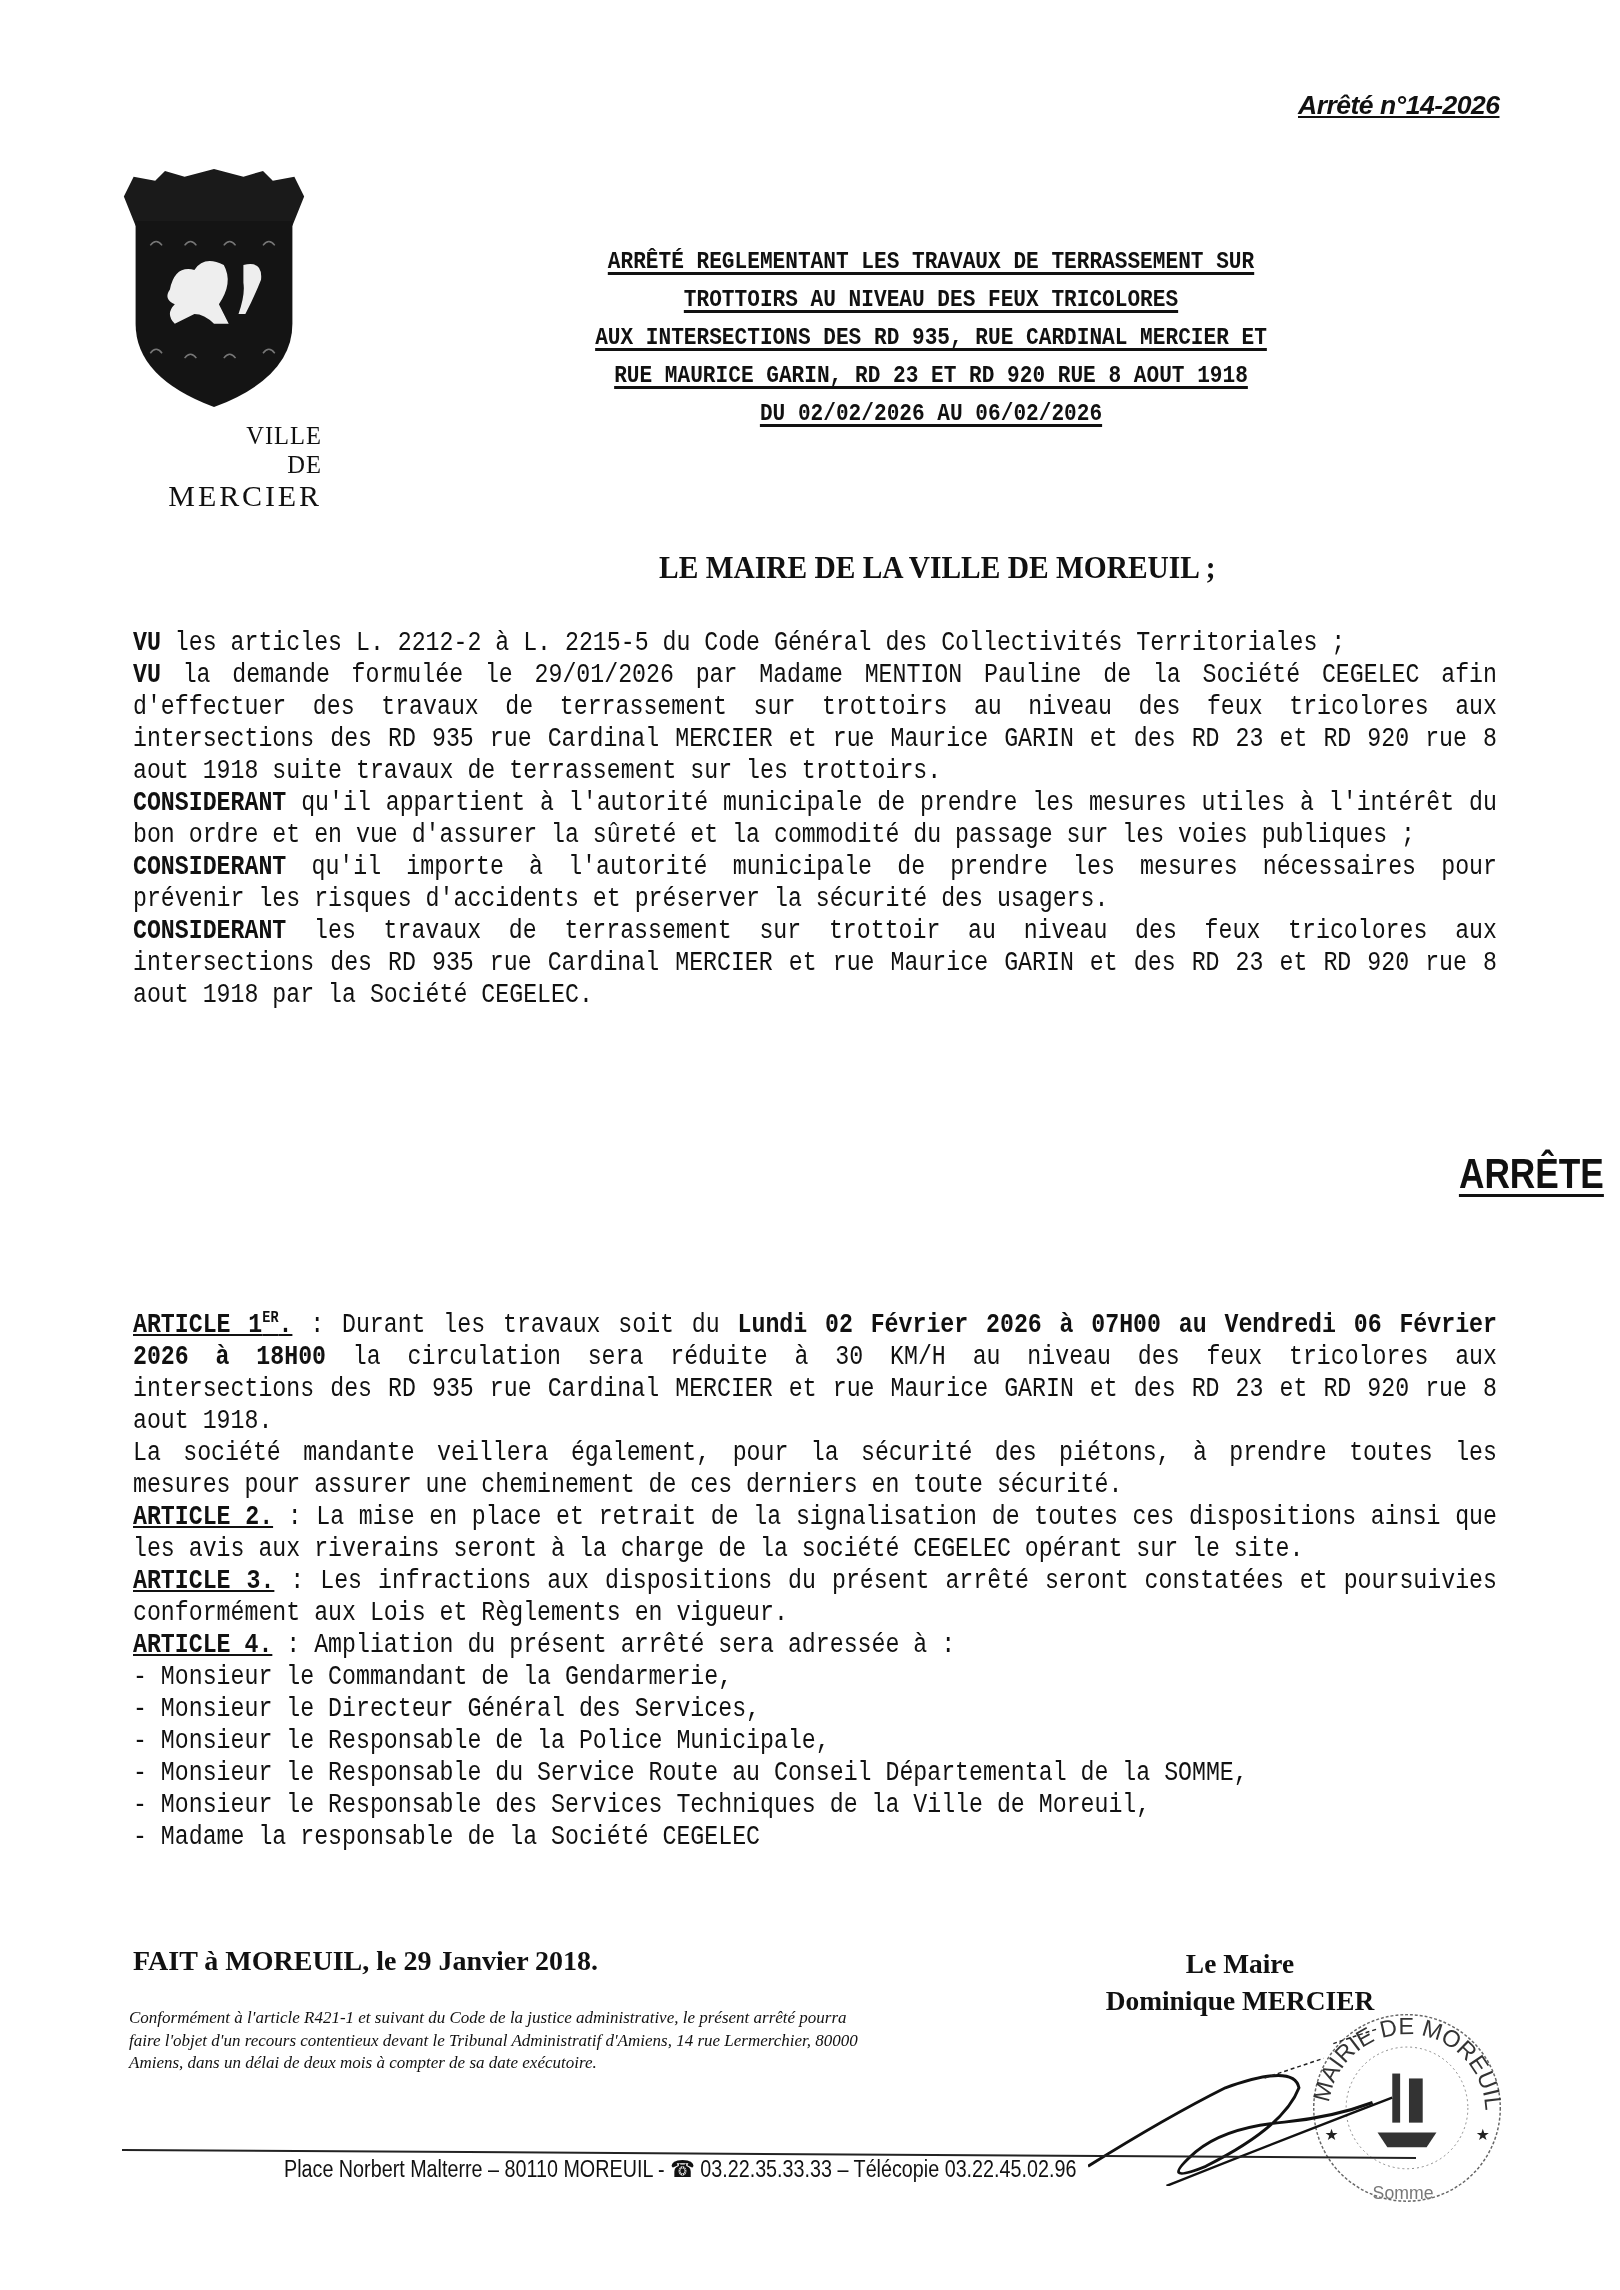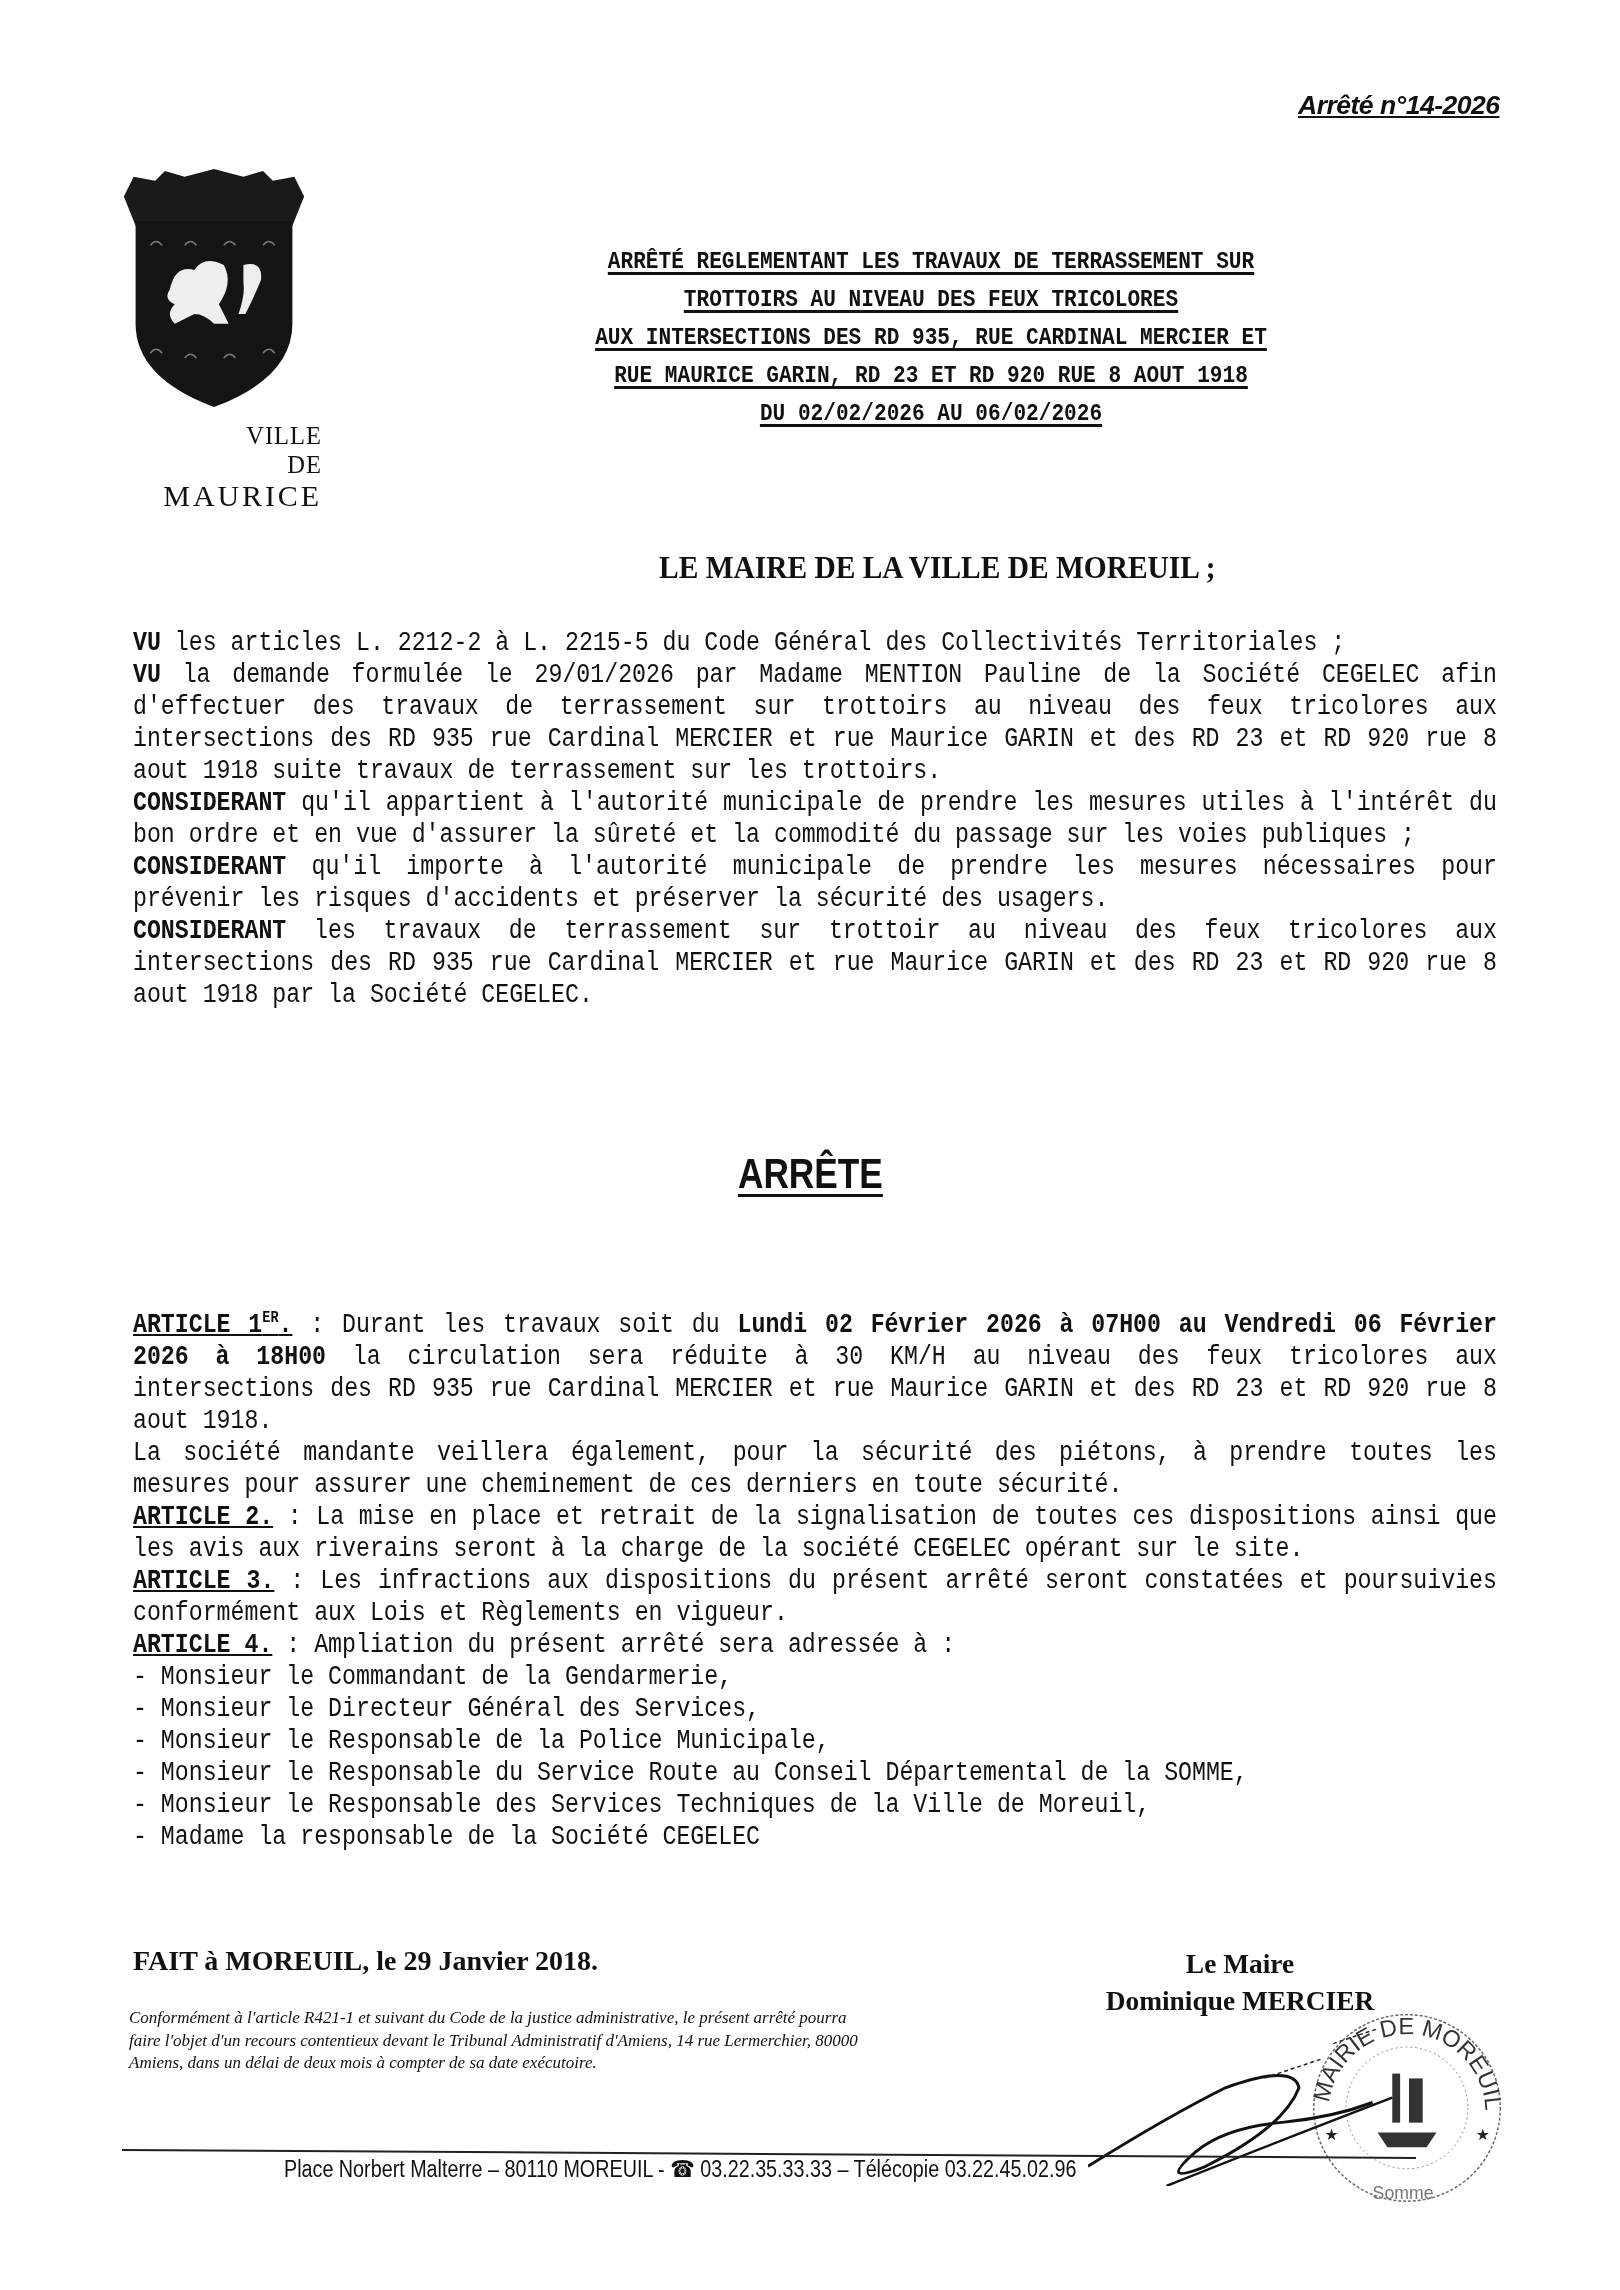--- a/index.html
+++ b/index.html
@@ -11,21 +11,21 @@
   .ville .l1, .ville .l2 { font-size:24.5px; letter-spacing:1px; }
   .ville .l3 { font-size:30px; letter-spacing:2.9px; margin-top:2px; }
   .title { left:333px; top:243px; width:1196px; text-align:center; font-family:Liberation Mono, monospace; font-weight:bold; font-size:24px; line-height:38px; }
   .title div { text-decoration:underline; text-decoration-thickness:2.9px; text-underline-offset:3.9px; transform:scaleX(0.88); transform-origin:center; white-space:nowrap; }
   .maire { left:659px; top:549px; font-family:"Liberation Serif", serif; font-weight:bold; font-size:32px; transform:scaleX(0.92); transform-origin:left; white-space:nowrap; }
   .body-text { left:133px; width:1364px; font-family:Liberation Mono, monospace; font-size:27px; line-height:32px; text-align:justify; }
   .body-text p { margin:0; }
   .body-text .nj { text-align:left; }
   .narrow { transform:scaleX(0.86); transform-origin:left top; width:1586px; }
   b { font-weight:bold; }
-  .arrete-h { left:0; width:1620px; top:1149px; text-align:center; font-family:"Liberation Sans", sans-serif; font-weight:bold; font-size:43px; }
+  .arrete-h { left:0; width:1620px; top:1149px; text-align:right; font-family:"Liberation Sans", sans-serif; font-weight:bold; font-size:43px; }
   .arrete-h span { text-decoration:underline; text-decoration-thickness:2.9px; text-underline-offset:5.9px; display:inline-block; transform:scaleX(0.82); }
   .art { text-decoration:underline; font-weight:bold; }
   sup { font-size:15.7px; }
   .fait { left:133px; top:1945px; font-family:"Liberation Serif", serif; font-weight:bold; font-size:28px; white-space:nowrap; }
   .sig-title { left:1093px; top:1946px; width:294px; text-align:center; font-family:"Liberation Serif", serif; font-weight:bold; font-size:27.4px; line-height:37px; }
   .legal { left:129px; top:2007px; width:745px; font-family:"Liberation Serif", serif; font-style:italic; font-size:17px; line-height:22.5px; }
   .rule { left:122px; top:2149px; width:1294px; height:2px; background:#222; transform:rotate(0.35deg); transform-origin:left; }
   .footer { left:284px; top:2155px; font-family:"Liberation Sans", sans-serif; font-size:23.5px; white-space:nowrap; transform:scaleX(0.84); transform-origin:left; }
   .sig { left:1088px; top:2019px; width:314px; height:167px; }
   .stamp { left:1299px; top:1995px; width:216px; height:216px; }
@@ -42,21 +42,21 @@
   <path d="M130,100 Q150,95 148,115 Q140,135 132,150 L125,150 Q132,130 130,118 Z" fill="#eeeeee"></path>
   <g stroke="#777" stroke-width="1.5" fill="none">
     <path d="M35,80 q6,-8 12,0 M70,80 q6,-8 12,0 M110,80 q6,-8 12,0 M150,80 q6,-8 12,0"></path>
     <path d="M35,190 q6,-8 12,0 M70,195 q6,-8 12,0 M110,195 q6,-8 12,0 M150,190 q6,-8 12,0"></path>
   </g>
 </svg>
 
 <div class="abs ville">
   <div class="l1">VILLE</div>
   <div class="l2">DE</div>
-  <div class="l3">MAURICE</div>
+  <div class="l3">MERCIER</div>
 </div>
 
 <div class="abs title">
   <div>ARRÊTÉ REGLEMENTANT  LES TRAVAUX DE TERRASSEMENT SUR</div>
   <div>TROTTOIRS AU NIVEAU DES FEUX TRICOLORES</div>
   <div>AUX INTERSECTIONS DES RD 935, RUE CARDINAL MERCIER ET</div>
   <div>RUE MAURICE GARIN, RD 23 ET RD 920 RUE 8 AOUT 1918</div>
   <div>DU 02/02/2026 AU 06/02/2026</div>
 </div>
 

